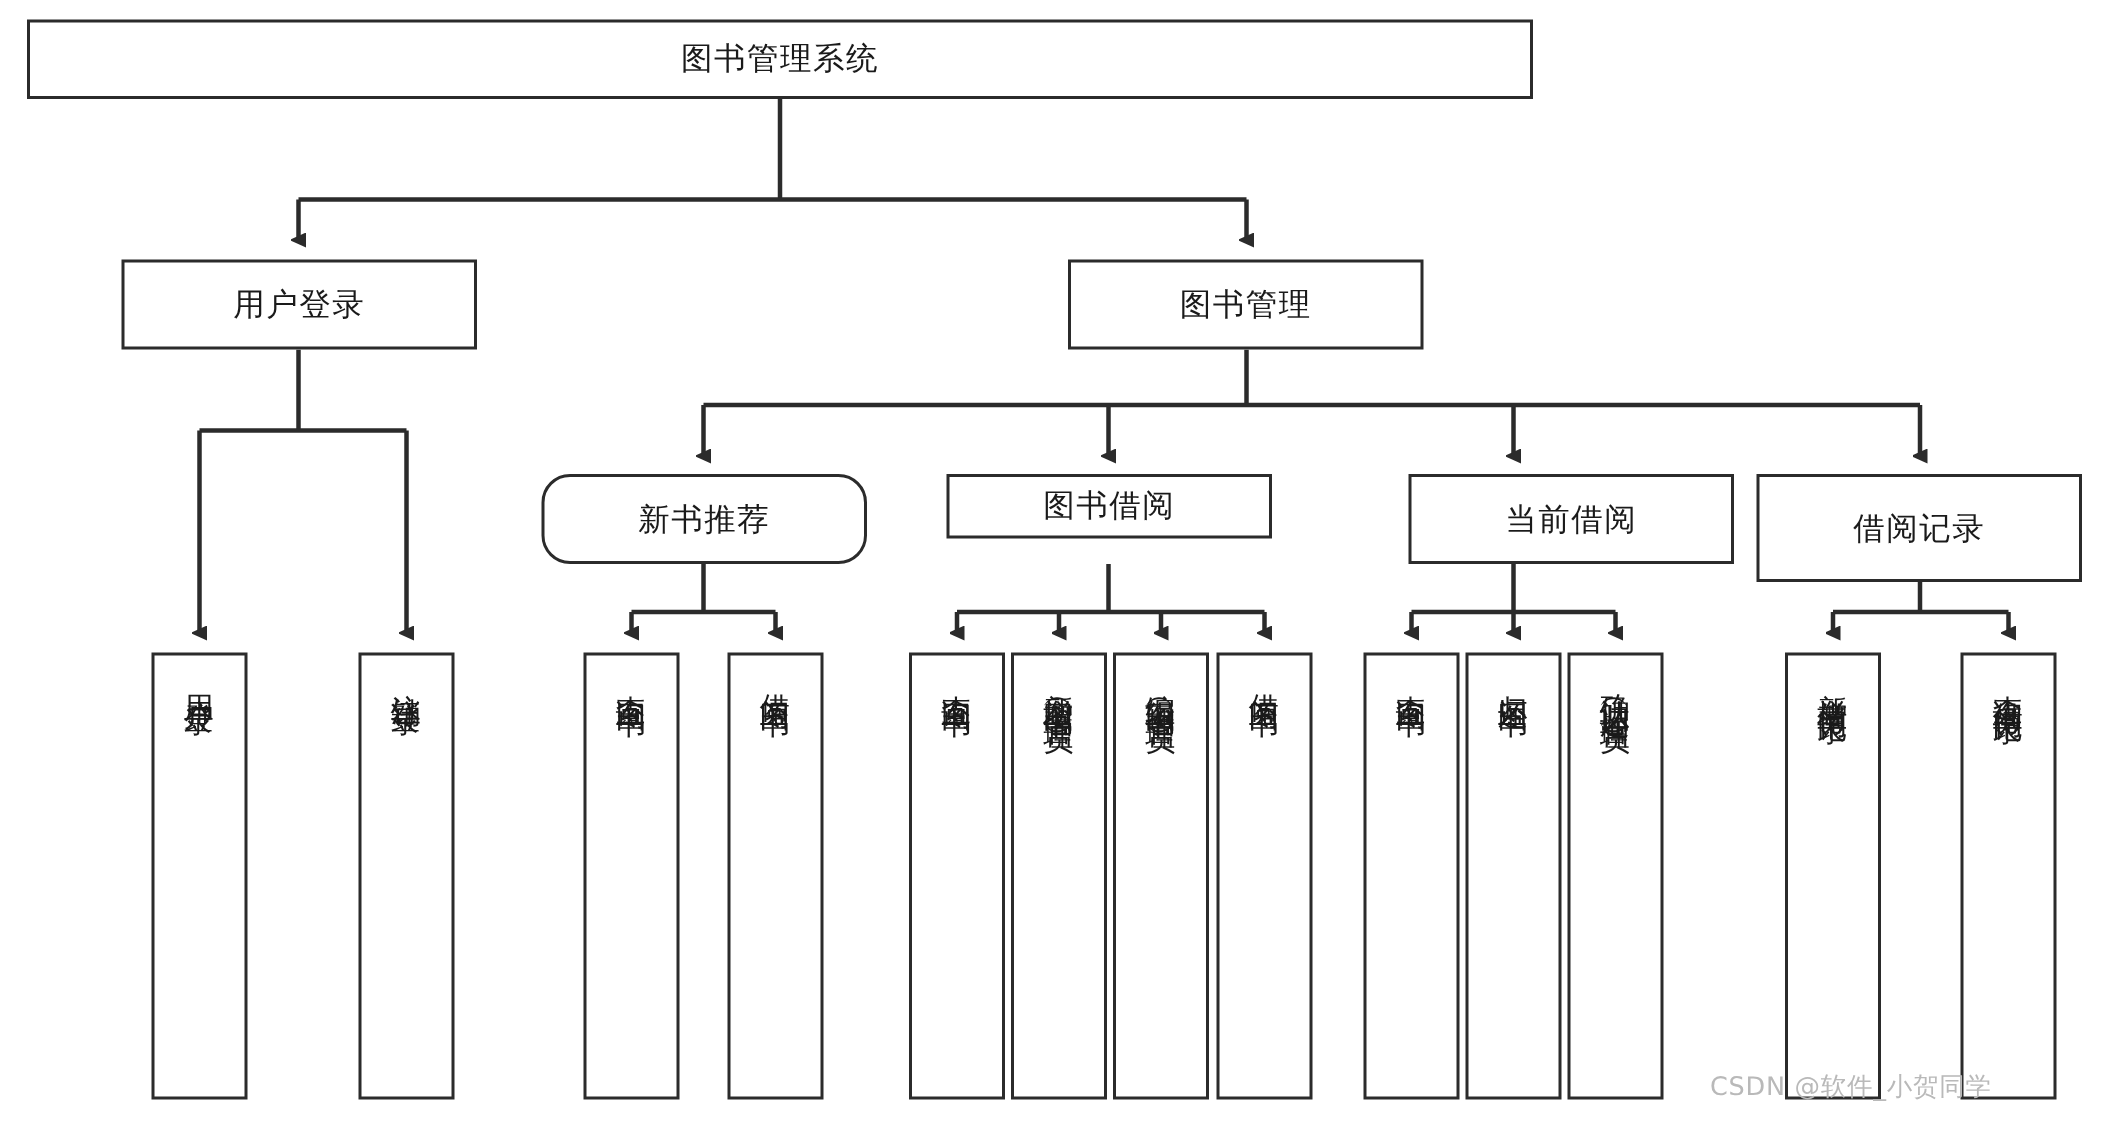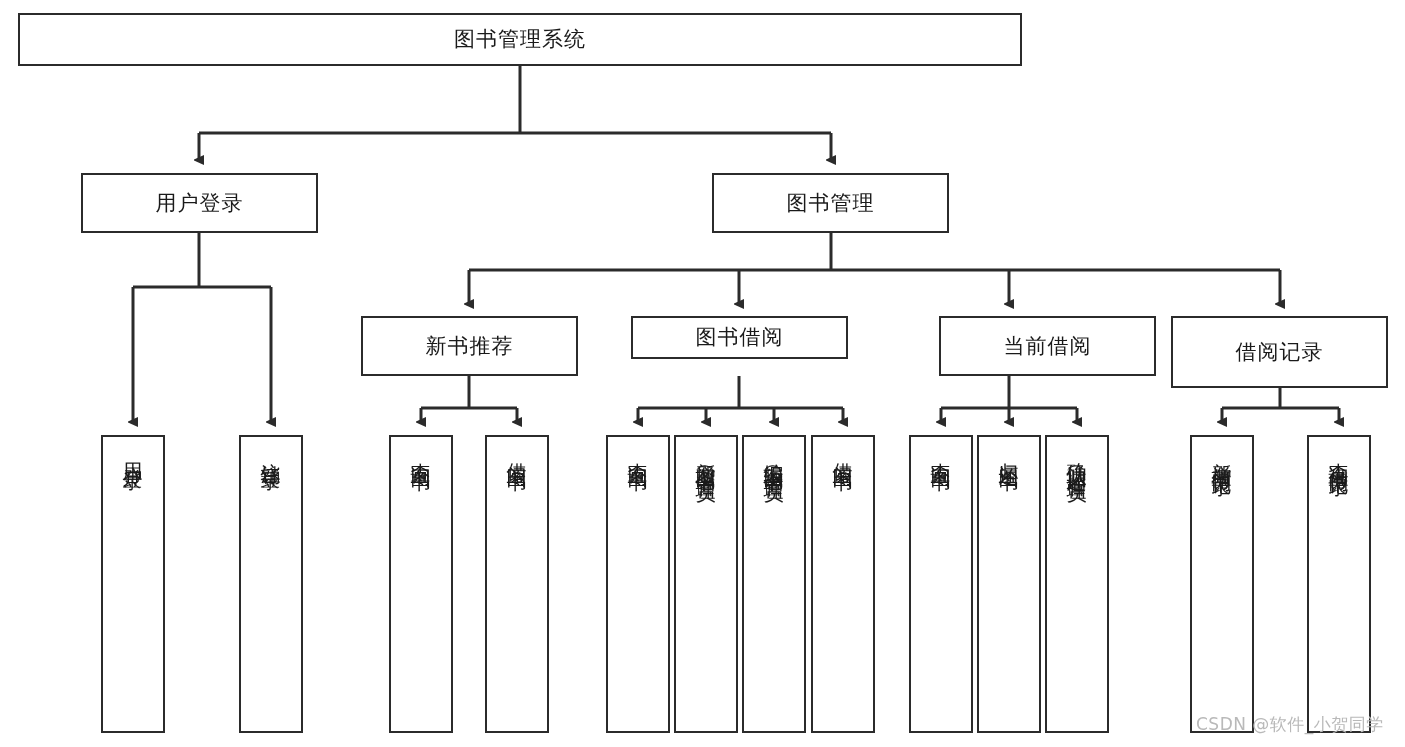--- a/index.html
+++ b/index.html
@@ -131,21 +131,21 @@
     <span class="label">图书管理系统</span>
   </div>
 
   <div class="node horiz" style="left:81px; top:173px; width:237px; height:60px;">
     <span class="label">用户登录</span>
   </div>
   <div class="node horiz" style="left:712px; top:173px; width:237px; height:60px;">
     <span class="label">图书管理</span>
   </div>
 
-  <div class="node horiz" style="left:361px; top:316px; width:217px; height:60px;">
+  <div class="node horiz" style="left:361px; top:316px; width:217px; height:60px;border-radius:19px;">
     <span class="label">新书推荐</span>
   </div>
   <div class="node horiz" style="left:631px; top:316px; width:217px; height:43px;">
     <span class="label">图书借阅</span>
   </div>
   <div class="node horiz" style="left:939px; top:316px; width:217px; height:60px;">
     <span class="label">当前借阅</span>
   </div>
   <div class="node horiz" style="left:1171px; top:316px; width:217px; height:72px;">
     <span class="label">借阅记录</span>
@@ -188,15 +188,15 @@
     <span class="label">确认归还（管理员）</span>
   </div>
 
   <div class="node vert" style="left:1190px; top:435px; width:64px; height:298px;">
     <span class="label">新增借阅记录</span>
   </div>
   <div class="node vert" style="left:1307px; top:435px; width:64px; height:298px;">
     <span class="label">查询借阅记录</span>
   </div>
 
-  <div class="watermark" style="left:1196px; top:713px;">CSDN @软件_小贺同学</div>
+  <div class="watermark" style="left:1140px; top:713px;">CSDN @软件_小贺同学</div>
 
 </div>
 
 </body></html>

